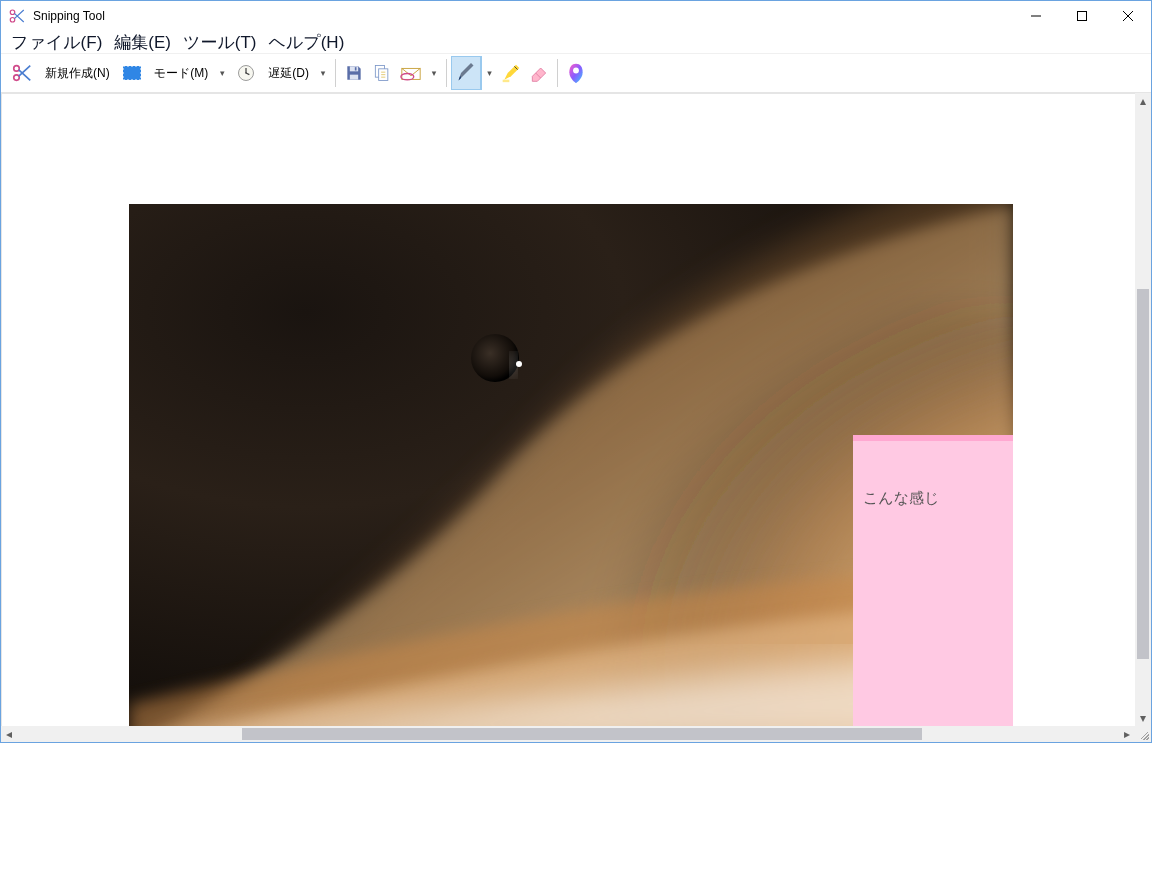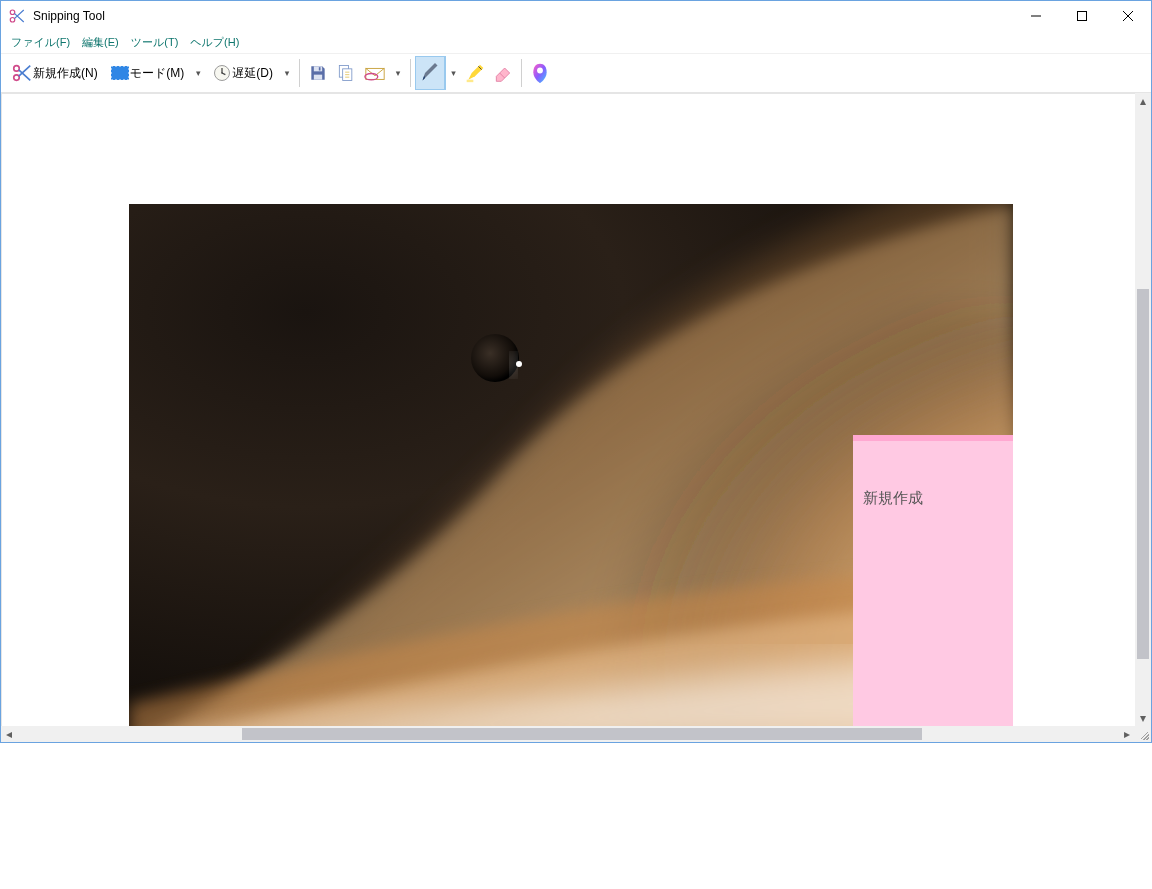--- a/index.html
+++ b/index.html
@@ -4,24 +4,24 @@
 <style>
   * { box-sizing: border-box; }
   html, body { margin:0; padding:0; width:1152px; height:889px; font-family:"Yu Gothic UI","Meiryo","Segoe UI",sans-serif; font-size:12px; background:#fff; overflow:hidden;}
   .window { width:1152px; height:743px; border:1px solid #6aa3e0; display:flex; flex-direction:column; background:#fff;}
   .titlebar { height:30px; display:flex; align-items:center; background:#fff; }
   .titlebar .app-icon { width:20px; height:20px; margin:0 6px; display:flex; align-items:center; justify-content:center;}
   .titlebar .title { font-size:12px; color:#000; }
   .titlebar .spacer { flex:1; }
   .winbtn { width:46px; height:30px; display:flex; align-items:center; justify-content:center; color:#000;}
   .menubar { height:22px; display:flex; align-items:center; padding:0 4px; background:#fff;}
-  .menuitem { padding:2px 6px; font-size:11px; color:#0f766e; }
+  .menuitem { padding:2px 6px; font-size:17px; color:#0f172a; }
   .toolbar { height:40px; display:flex; align-items:center; padding:2px 4px; background:#fff; border-top:1px solid #f0f0f0; border-bottom:1px solid #e5e5e5;}
   .tb-btn { display:flex; align-items:center; justify-content:center; min-width:28px; height:34px; padding:0 4px;}
-  .tb-btn.with-text { padding:0 6px; gap:0;}
+  .tb-btn.with-text { padding:0 6px; gap:12px;}
   .tb-btn .lbl { font-size:12px; }
   .tb-btn.selected { background:#cce4f7; border:1px solid #99c9ee; }
   .tb-drop { width:16px; height:34px; display:flex; align-items:center; justify-content:center;}
   .sep { width:1px; height:28px; background:#d0d0d0; margin:0 4px;}
   svg { display:block; }
   .canvas-area { flex:1; position:relative; background:#fff;}
   .canvas-inner { position:absolute; left:0; top:0; right:16px; bottom:16px; overflow:hidden; border:1px solid #e5e5e5; border-right:none; border-bottom:none;}
   .captured { position:absolute; left:127px; top:110px; width:884px; height:541px; }
   .captured .space { position:absolute; inset:0; }
   .sticky { position:absolute; bottom:0; right:0; width:160px; height:310px; background:#ffc9e3; border-top:6px solid #ffa8d1; padding:48px 8px 8px 10px; font-size:15px; color:#555;}
@@ -251,21 +251,21 @@
           <path d="M 884 -50 Q 600 40 440 200 Q 300 350 60 541 L 884 541 Z" fill="#b07a42" opacity="0.35" filter="url(#blur2)"></path>
           <ellipse cx="760" cy="400" rx="420" ry="300" fill="url(#flare)" filter="url(#blur2)"></ellipse>
           <path d="M 0 500 Q 250 440 480 400 Q 700 370 884 360 L 884 541 L 0 541 Z" fill="#c88848" opacity=".55" filter="url(#blur1)"></path>
           <path d="M 0 541 Q 300 470 560 430 Q 760 400 884 400 L 884 541 Z" fill="#e9c090" opacity=".55" filter="url(#blur1)"></path>
           <path d="M 0 541 Q 350 500 600 470 Q 800 450 884 450 L 884 541 Z" fill="#fff" opacity=".55" filter="url(#blur2)"></path>
           <circle cx="366" cy="154" r="24" fill="url(#planet)"></circle>
           <path d="M 382 172 A 24 24 0 0 1 388 150" stroke="#fff" stroke-width="3" fill="none" opacity=".9" filter="url(#blur1)"></path>
           <circle cx="390" cy="160" r="3" fill="#fff"></circle>
         </svg>
         <div class="sticky">
-          <span>新規作成</span>
+          <span>こんな感じ</span>
         </div>
       </div>
     </div>
 
     <div class="scroll-v">
       <div class="scroll-btn">
           <span>▴</span>
         </div>
       <div class="scroll-track-v">
         <div class="thumb-v"></div>

